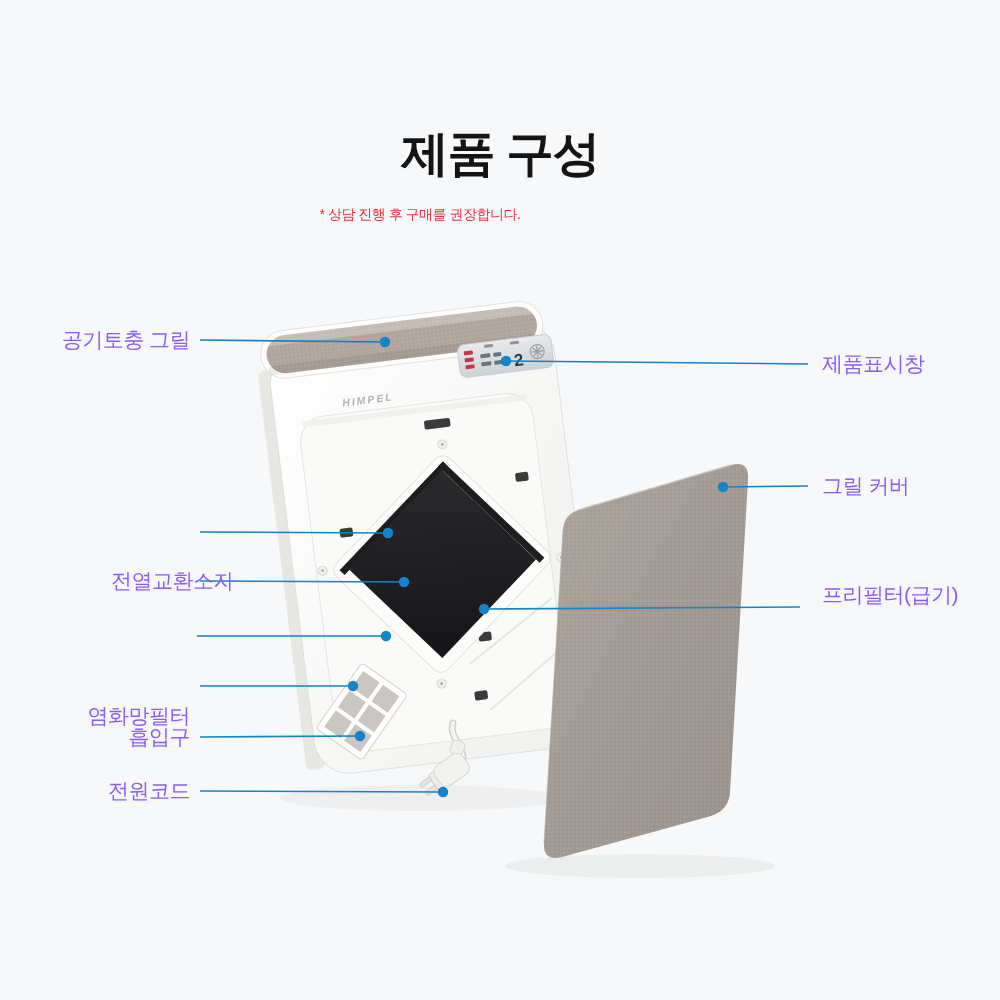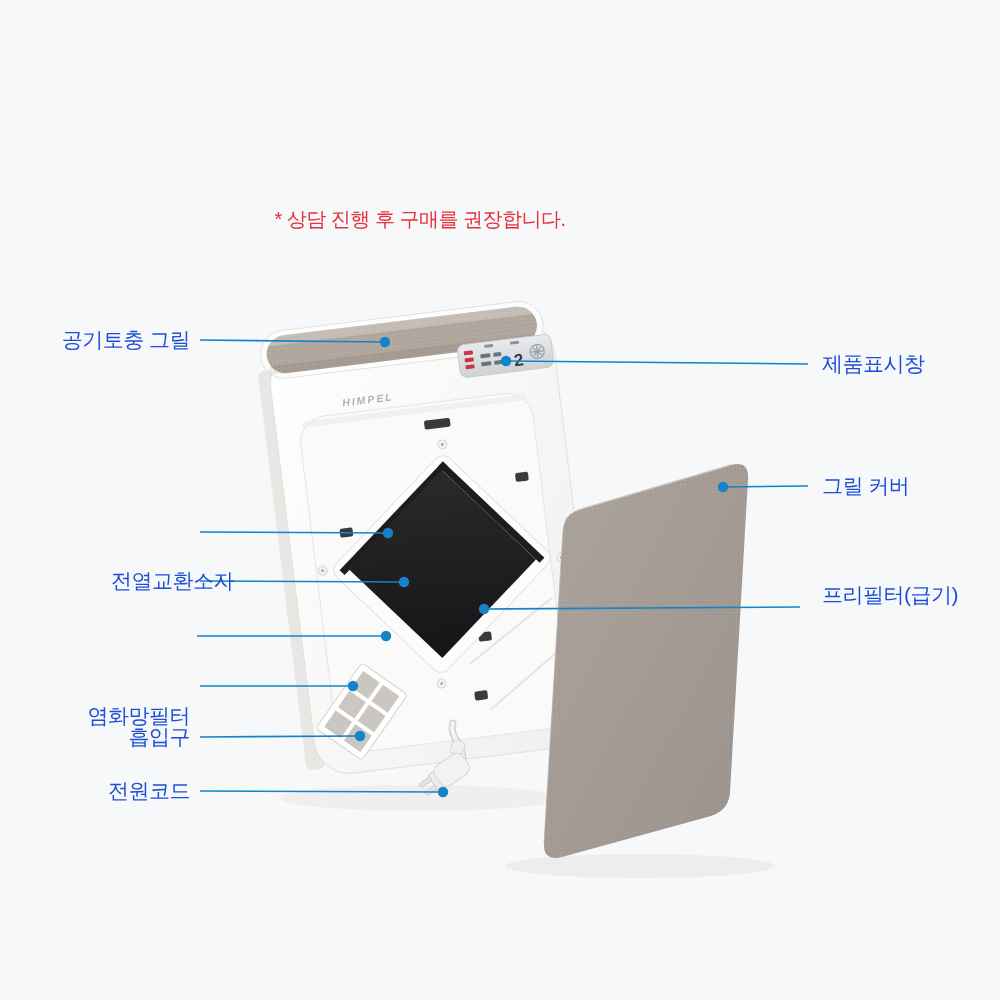--- a/index.html
+++ b/index.html
@@ -11,26 +11,26 @@
   }
   .stage { position:absolute; inset:0; width:1000px; height:1000px; }
   .art, .lead-layer { position:absolute; left:0; top:0; pointer-events:none; }
   .page-title {
     position:absolute; top:122px; left:0; width:1000px;
     text-align:center; font-size:48px; font-weight:900;
     color:#141414; letter-spacing:-1.5px;
   }
   .page-subtitle {
     position:absolute; top:206px; left:0; width:840px;
-    text-align:center; font-size:20px; font-weight:500;
+    text-align:center; font-size:14px; font-weight:500;
     color:#e5303e; letter-spacing:-0.5px;
   }
   .part-label {
     position:absolute; font-size:21px; line-height:30px;
-    color:#1d4ed8; white-space:nowrap; letter-spacing:-0.5px;
+    color:#8b5cf6; white-space:nowrap; letter-spacing:-0.5px;
   }
   .part-label.left { left:0; width:190px; text-align:right; }
   .part-label.right { left:822px; text-align:left; }
 </style>
 </head>
 <body>
 
 <div class="stage" id="stage">
 
   <svg class="art" width="1000" height="1000" viewBox="0 0 1000 1000">
@@ -185,20 +185,21 @@
       <line x1="200" y1="791" x2="443" y2="792" stroke="#1583c7" stroke-width="1.6"></line>
       <circle cx="443" cy="792" r="5.2" fill="#1583c7"></circle>
       <line x1="506" y1="361" x2="808" y2="364" stroke="#1583c7" stroke-width="1.6"></line>
       <circle cx="506" cy="361" r="5.2" fill="#1583c7"></circle>
       <line x1="723" y1="487" x2="808" y2="486" stroke="#1583c7" stroke-width="1.6"></line>
       <circle cx="723" cy="487" r="5.2" fill="#1583c7"></circle>
       <line x1="484" y1="609" x2="800" y2="607" stroke="#1583c7" stroke-width="1.6"></line>
       <circle cx="484" cy="609" r="5.2" fill="#1583c7"></circle>
     </svg>
 
+  <div class="page-title">제품 구성</div>
   <div class="page-subtitle">* 상담 진행 후 구매를 권장합니다.</div>
 <div class="part-label left" style="top: 325px;">공기토충 그릴</div>
     <div class="part-label left" style="top: 566px; margin-left: 44px;">전열교환소자</div>
     <div class="part-label left" style="top: 701px;">염화망필터</div>
     <div class="part-label left" style="top: 722px;">흡입구</div>
     <div class="part-label left" style="top: 776px;">전원코드</div>
     <div class="part-label right" style="top: 349px;">제품표시창</div>
     <div class="part-label right" style="top: 471px;">그릴 커버</div>
     <div class="part-label right" style="top: 580px;">프리필터(급기)</div>
   </div>

